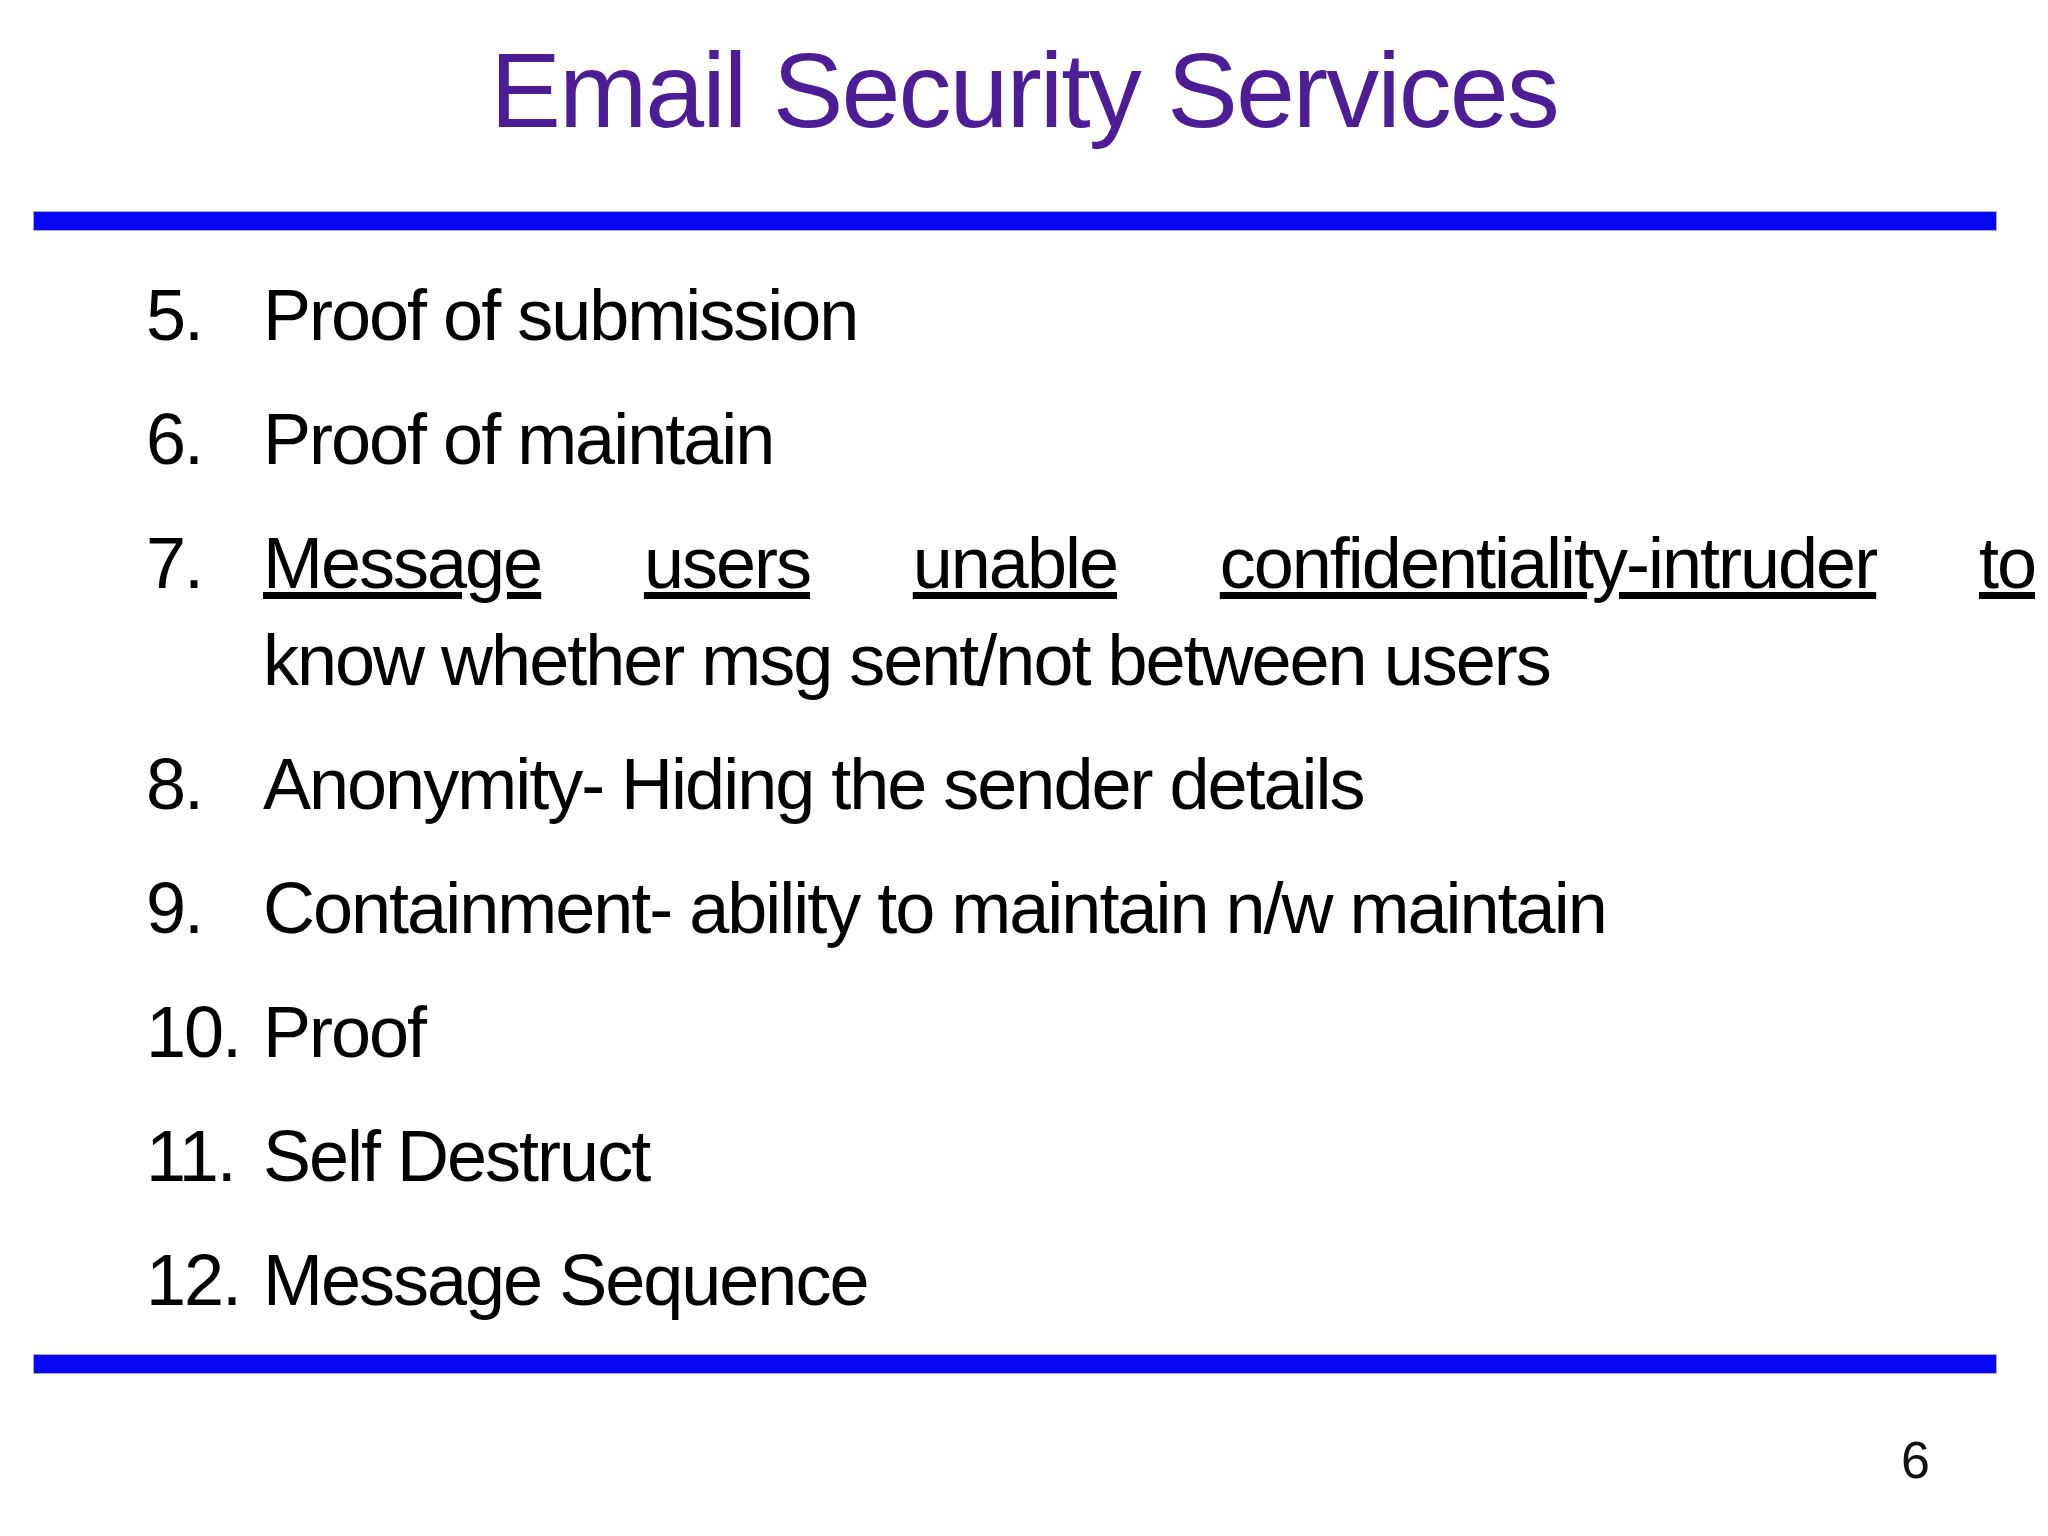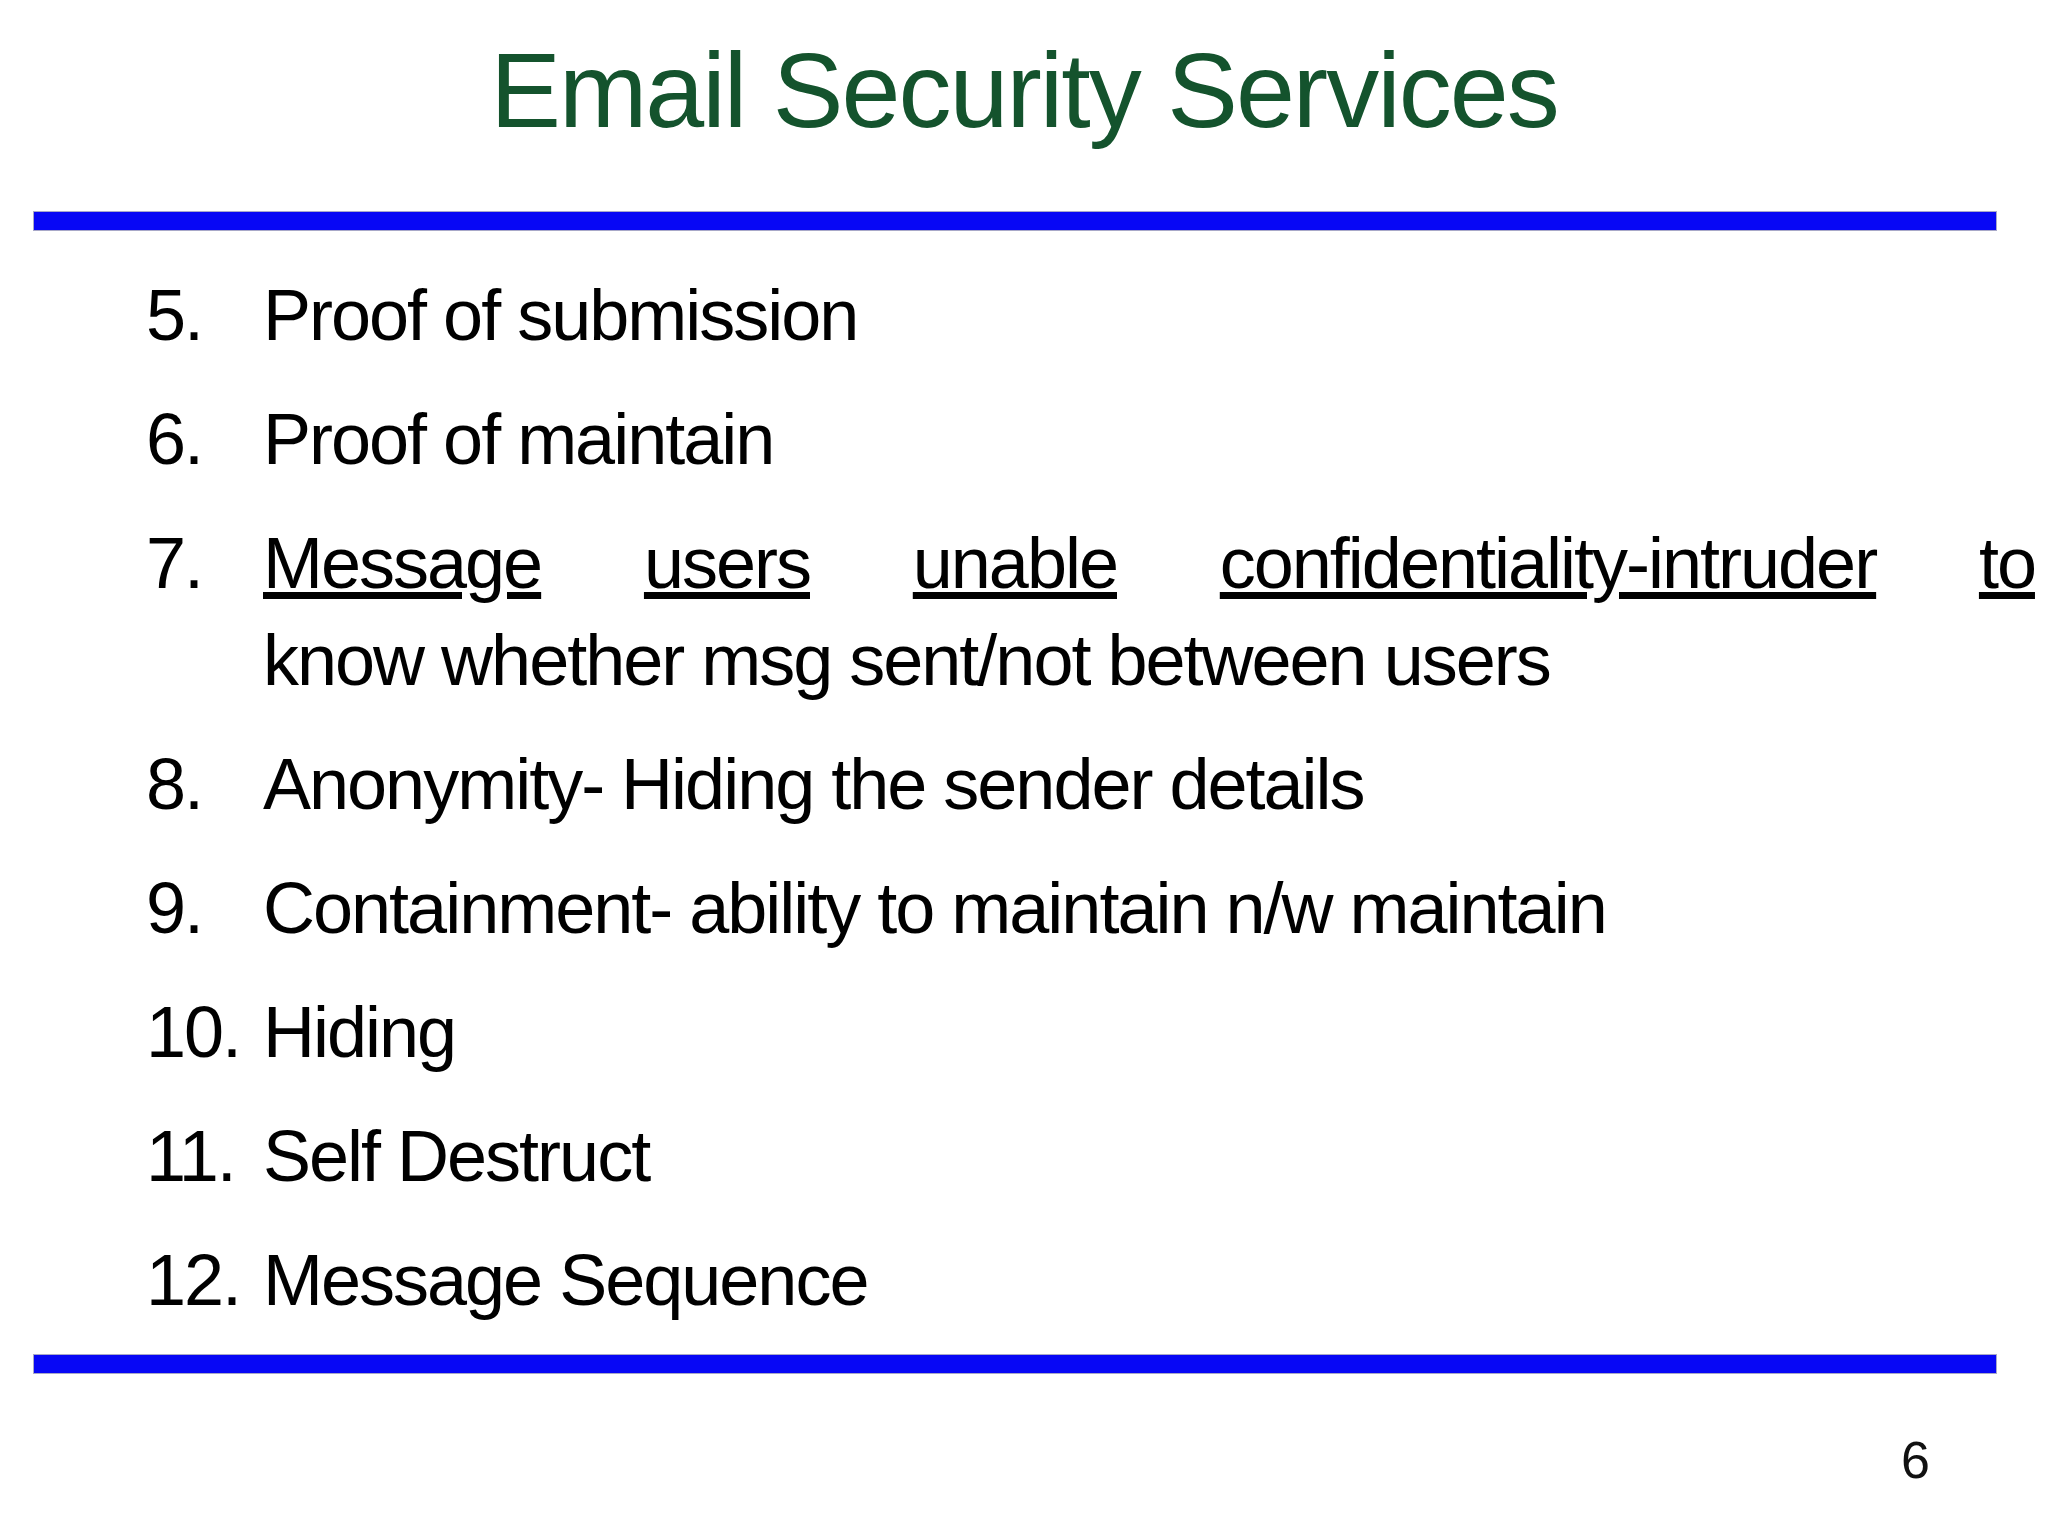--- a/index.html
+++ b/index.html
@@ -14,21 +14,21 @@
   }
   .title {
     position: absolute;
     top: 22px;
     left: 0;
     width: 100%;
     text-align: center;
     font-size: 106px;
     letter-spacing: -2px;
     line-height: 1.3;
-    color: #14532d;
+    color: #4c1d95;
     white-space: nowrap;
   }
   .rule {
     position: absolute;
     left: 33px;
     width: 1964px;
     height: 20px;
     border: 1px solid #a8a8c8;
     box-sizing: border-box;
   }
@@ -106,21 +106,21 @@
       <span>Anonymity- Hiding the sender details</span>
     </div>
 
     <div class="item">
       <span class="num">9.</span>
       <span>Containment- ability to maintain n/w maintain</span>
     </div>
 
     <div class="item">
       <span class="num">10.</span>
-      <span>Hiding</span>
+      <span>Proof</span>
     </div>
 
     <div class="item">
       <span class="num">11.</span>
       <span>Self Destruct</span>
     </div>
 
     <div class="item">
       <span class="num">12.</span>
       <span>Message Sequence</span>

